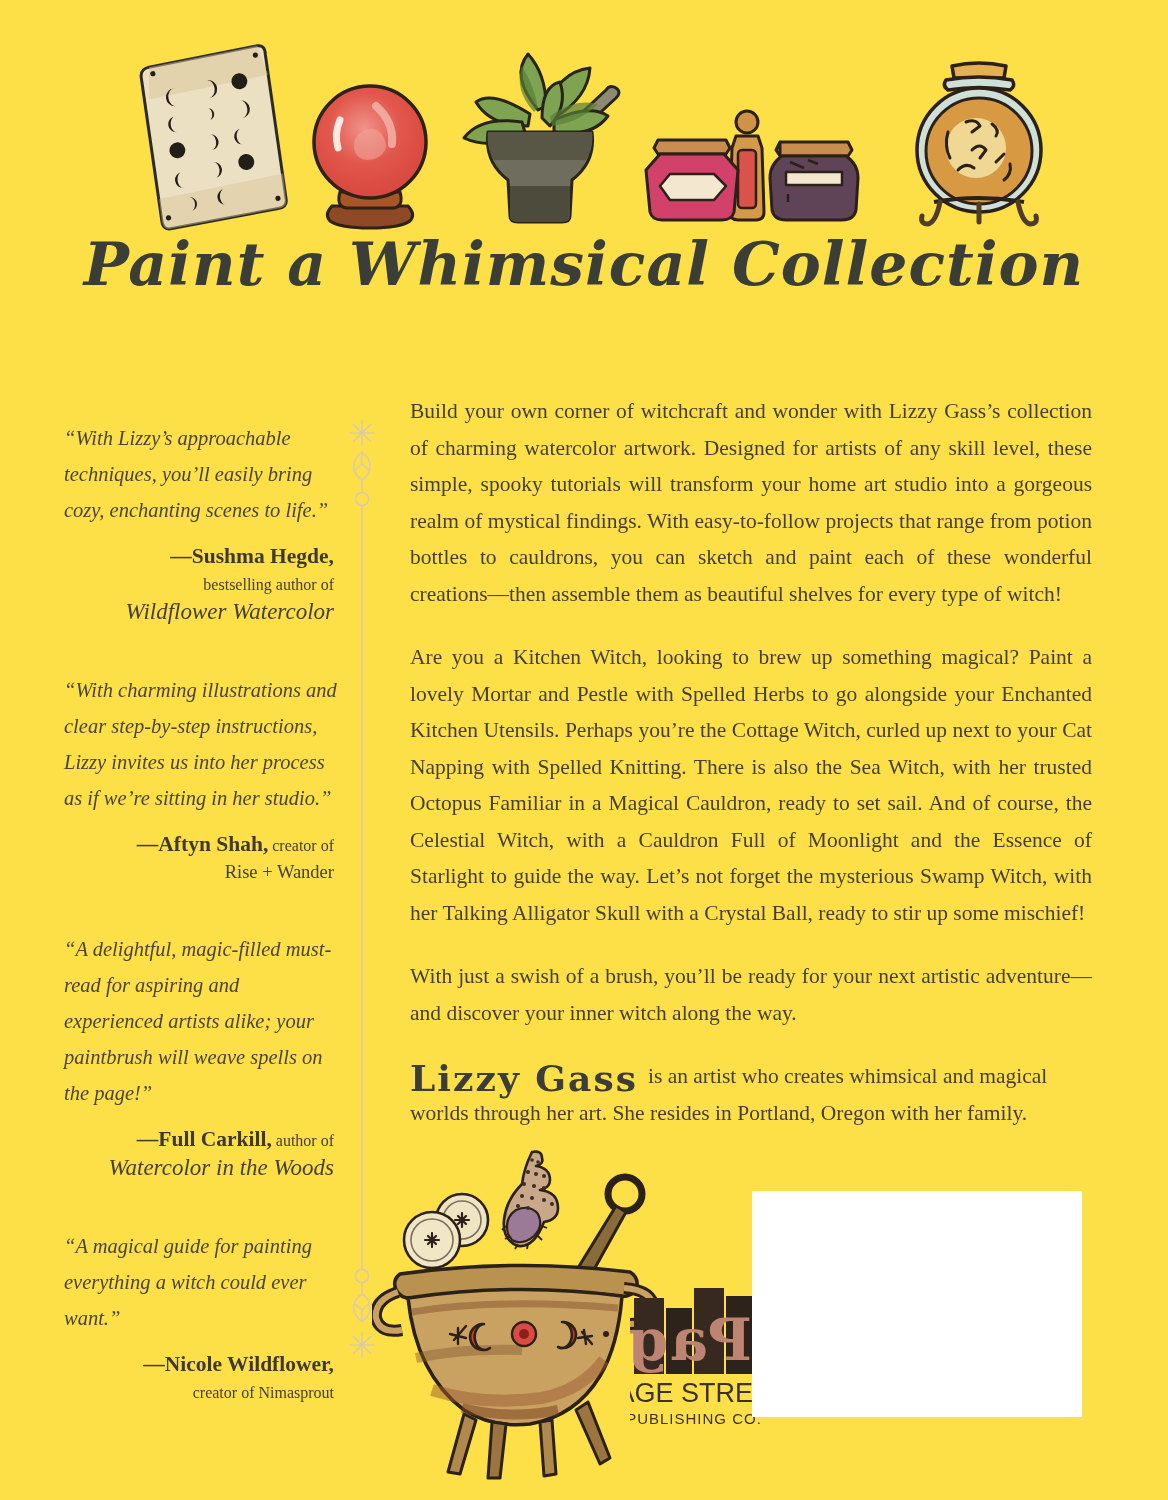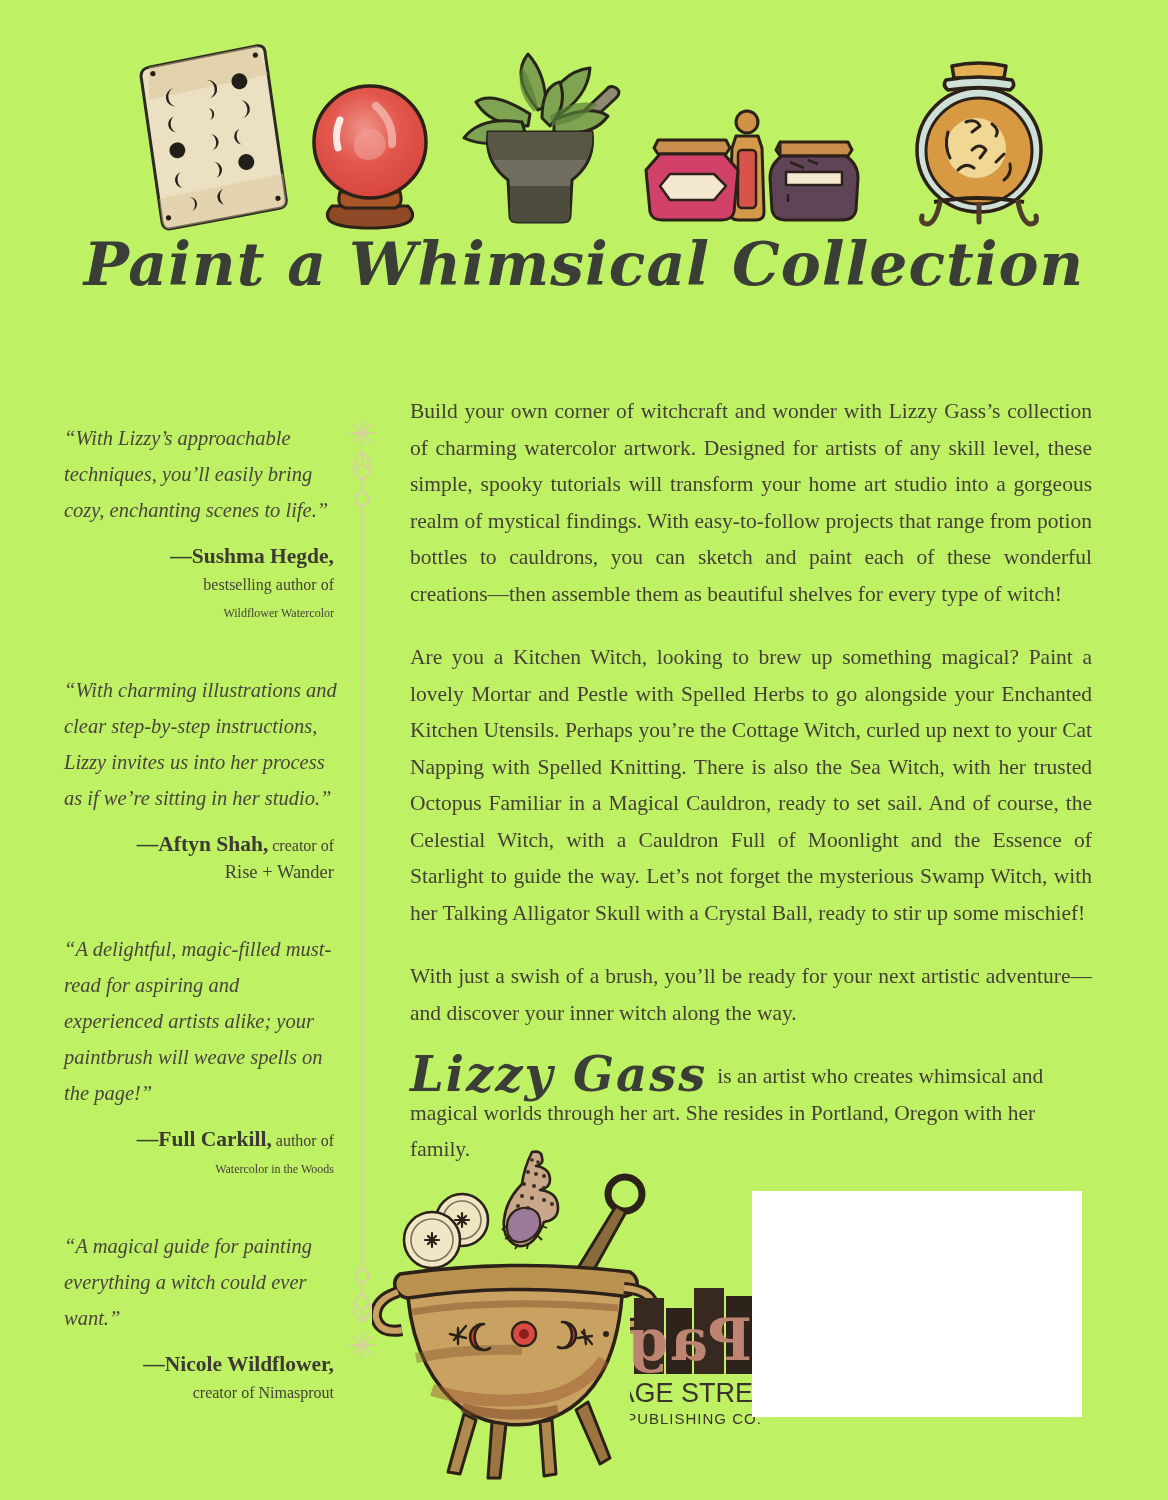--- a/index.html
+++ b/index.html
@@ -1,18 +1,18 @@
 <!DOCTYPE html>
 <html><head>
 <meta charset="utf-8">
 <style>
   html,body{margin:0;padding:0;background:#fdf2e3;}
   .page{
     position:relative;width:1168px;height:1500px;overflow:hidden;
-    background:#bef264;color:#46403a;
+    background:#fde047;color:#46403a;
     font-family:"Liberation Serif", serif;
   }
   
   .art-row{position:absolute;top:36px;left:128px;width:930px;height:200px;}
   .art{position:absolute;bottom:0;}
   #art-card{left:0px;bottom:4px;}
   #art-ball{left:178px;bottom:6px;}
   #art-mortar{left:322px;bottom:8px;}
   #art-potions{left:512px;bottom:8px;}
   #art-orb{left:772px;bottom:0px;}
@@ -24,31 +24,31 @@
   }
   
   .quotes{position:absolute;left:64px;top:420px;width:276px;}
   .endorsement{margin-bottom:45px;}
   .quote{
     margin:0;font-style:italic;font-size:20.5px;line-height:36px;color:#4a443c;
   }
   .attr{margin-top:15px;text-align:right;padding-right:6px;line-height:27px;}
   .attr-name{font-weight:700;font-size:21.5px;color:#3e3932;}
   .attr-role{font-size:16px;margin-top:20px;}
-  .attr-work{font-size:12px;margin-top:37px;}
+  .attr-work{font-style:italic;font-size:23px;margin-top:37px;}
   .attr-work-roman{font-style:normal;font-size:18.5px;}
   .divider{position:absolute;left:342px;top:418px;}
   .main{position:absolute;left:410px;top:393px;width:682px;}
   .body-p{
     margin:0 0 27px 0;text-align:justify;font-size:21.5px;line-height:36.5px;color:#453f37;
   }
   .author-p{margin:10px 0 0 0;text-align:left;}
   .author-name{
-    font-family:"DejaVu Serif", serif;font-style:italic;font-weight:700;
-    font-size:48px;line-height:30px;letter-spacing:2px;color:#3b3e37;
+    font-family:"DejaVu Serif", serif;font-weight:700;
+    font-size:36px;line-height:30px;letter-spacing:2px;color:#3b3e37;
     vertical-align:-8px;padding-right:10px;
   }
   
   .bottom-art{position:absolute;}
   #banana{left:398px;top:1186px;}
   #shell{left:492px;top:1148px;}
   #cauldron{left:372px;top:1162px;}
   #logo{left:630px;top:1282px;}
   .barcode-box{
     position:absolute;left:752px;top:1191px;width:330px;height:226px;background:#ffffff;

